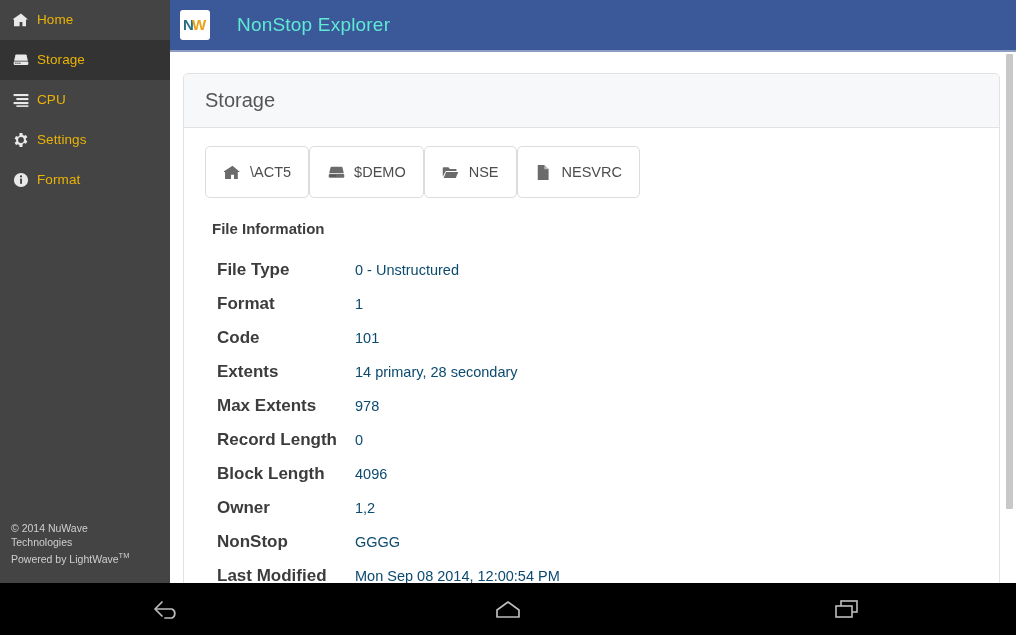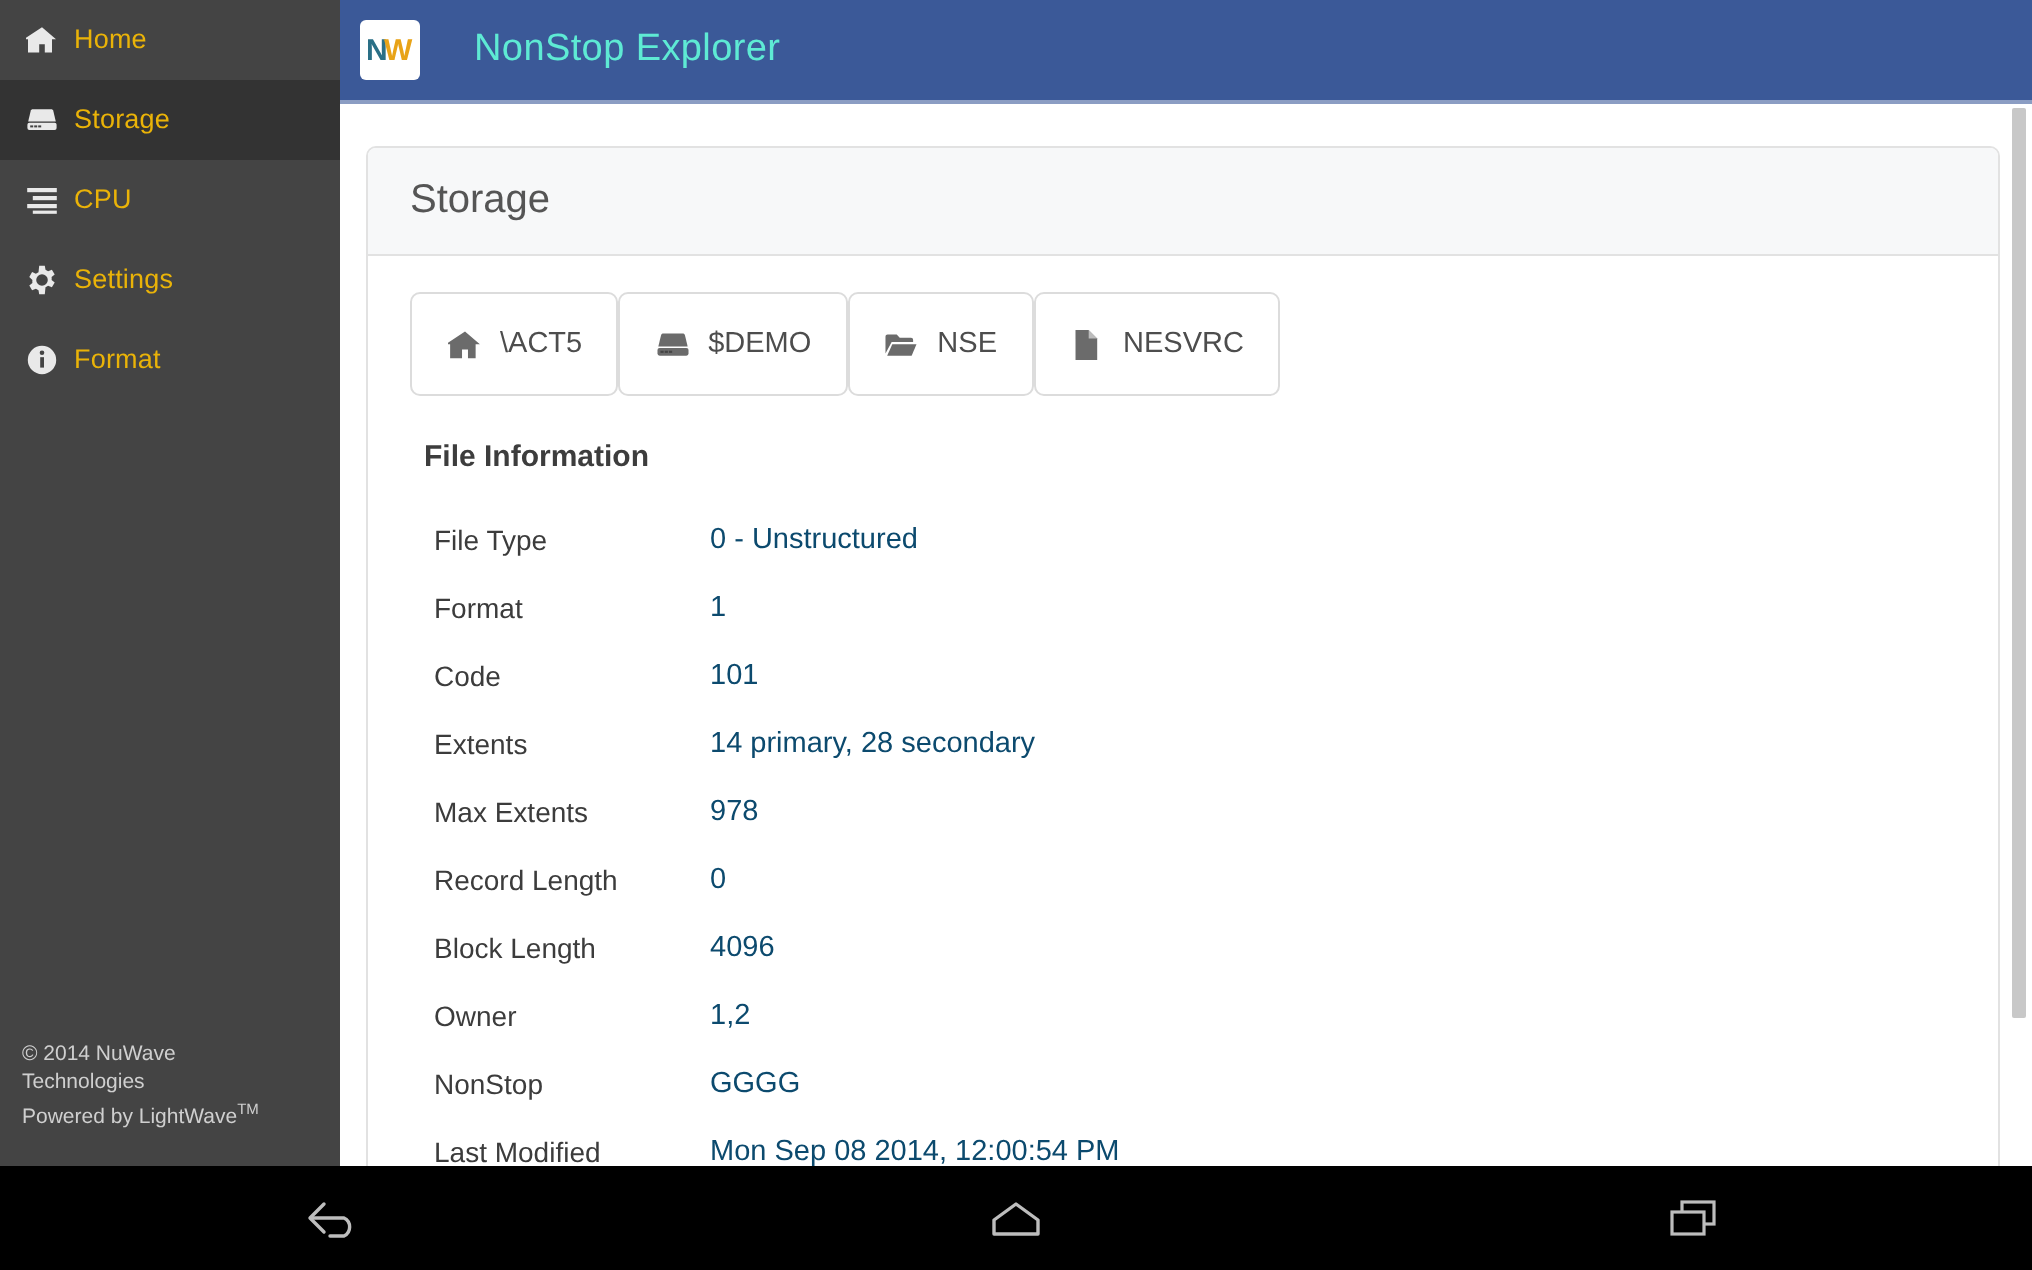--- a/index.html
+++ b/index.html
@@ -182,22 +182,22 @@
   }
   #info-table {
     width: 100%;
     border-collapse: collapse;
   }
   #info-table tr { height: 34px; }
   #info-table td { vertical-align: middle; }
   .info-key {
     width: 150px;
     padding-left: 12px;
-    font-size: 14px;
-    font-weight: normal;
+    font-size: 17px;
+    font-weight: bold;
     color: #3c3c3c;
   }
   .info-val {
     font-size: 14.5px;
     color: #0c4a6e;
   }
 
   
   #scroll-track {
     position: absolute;

